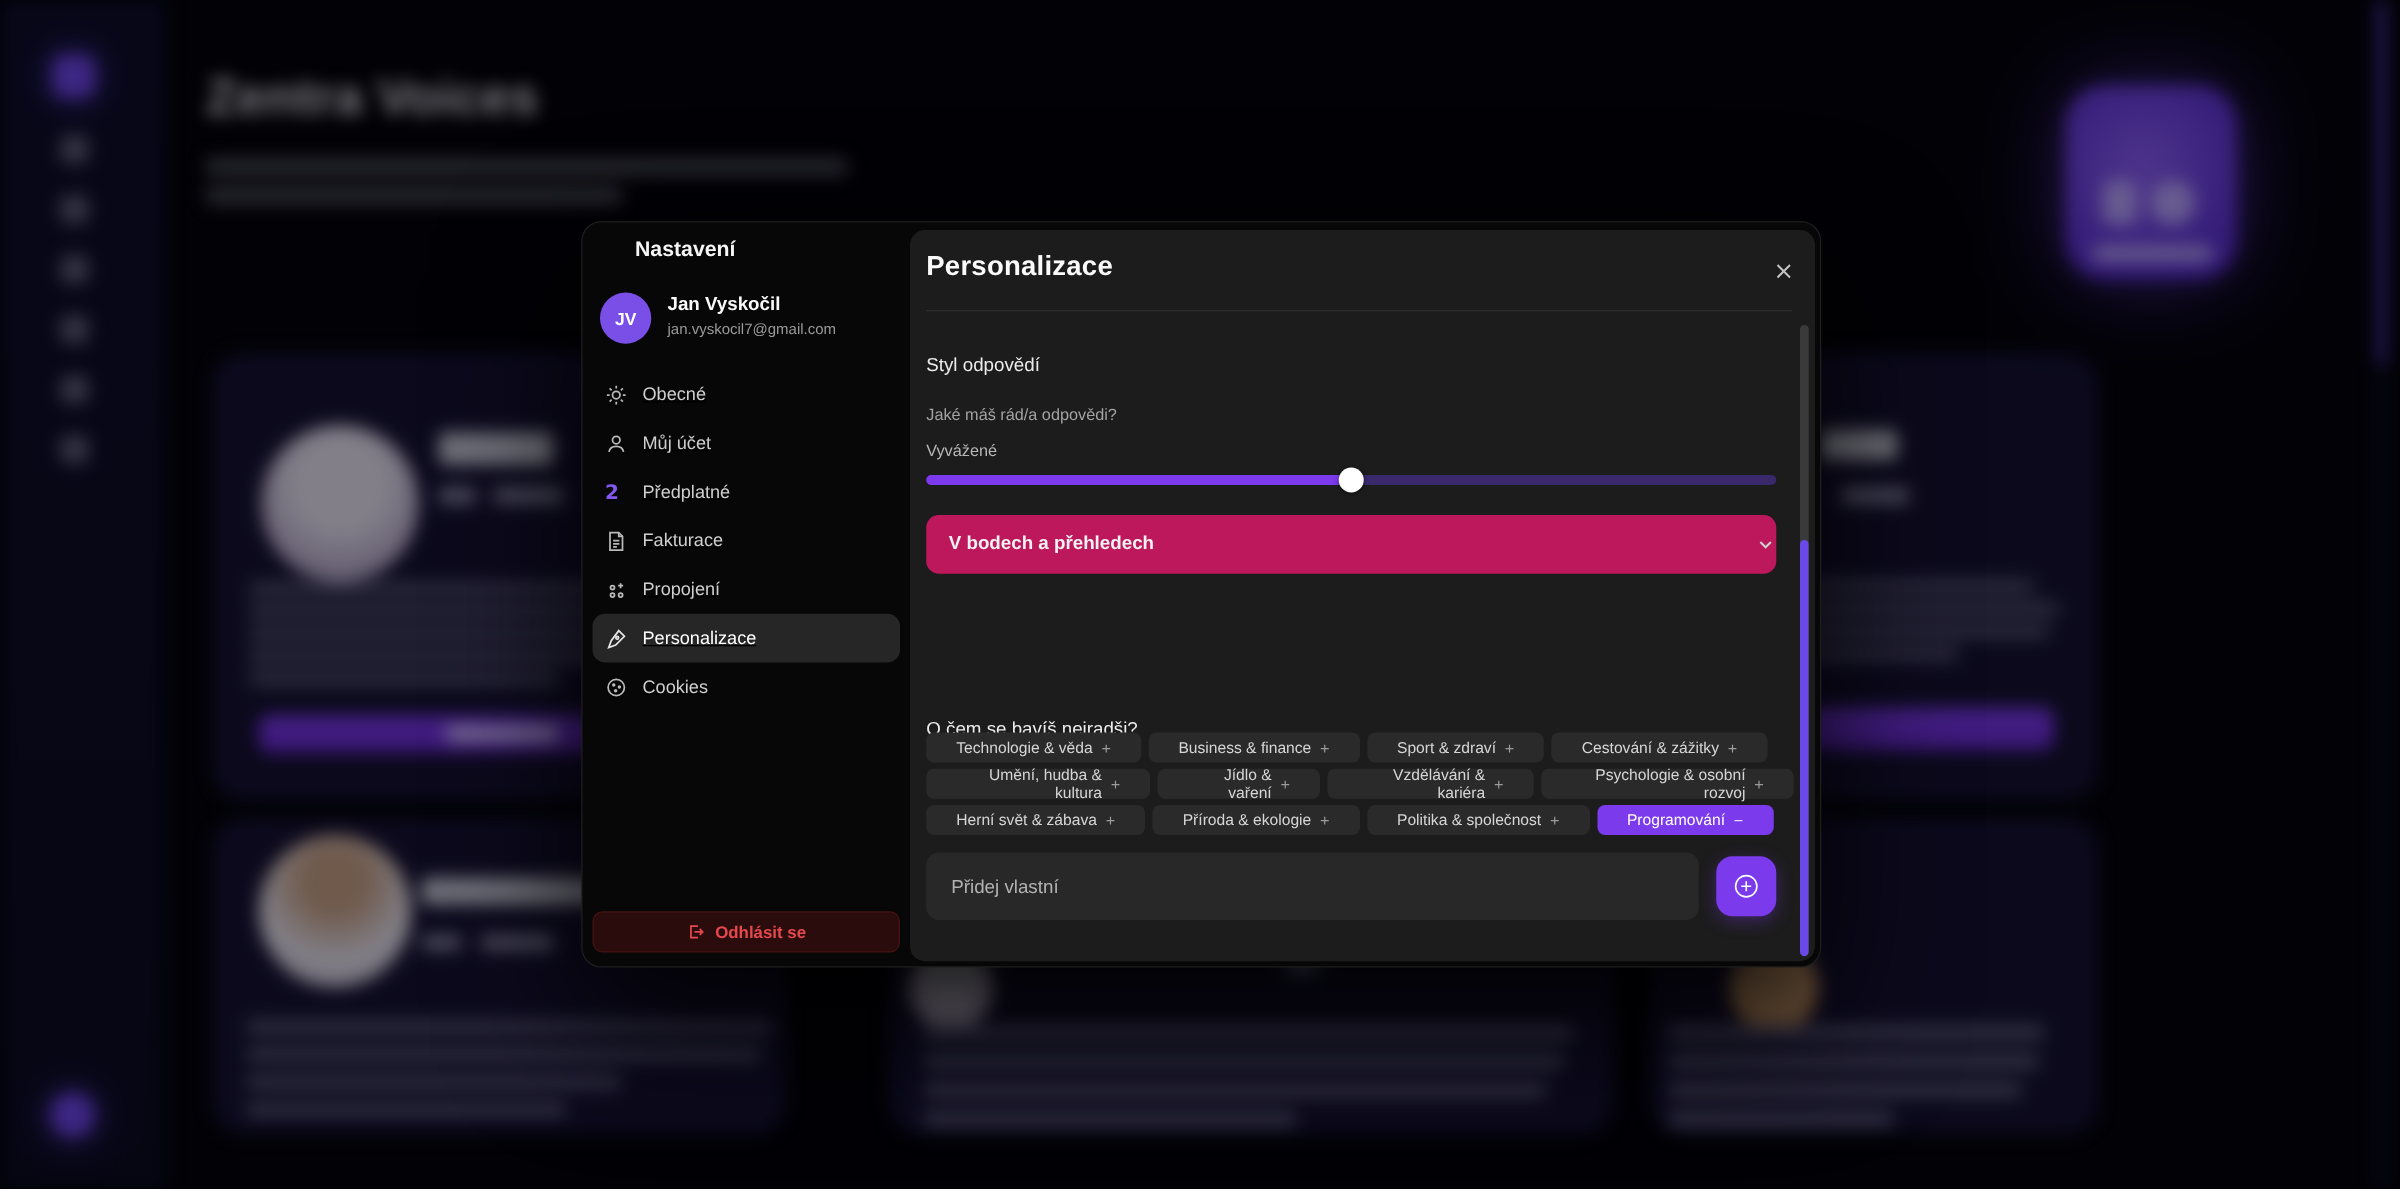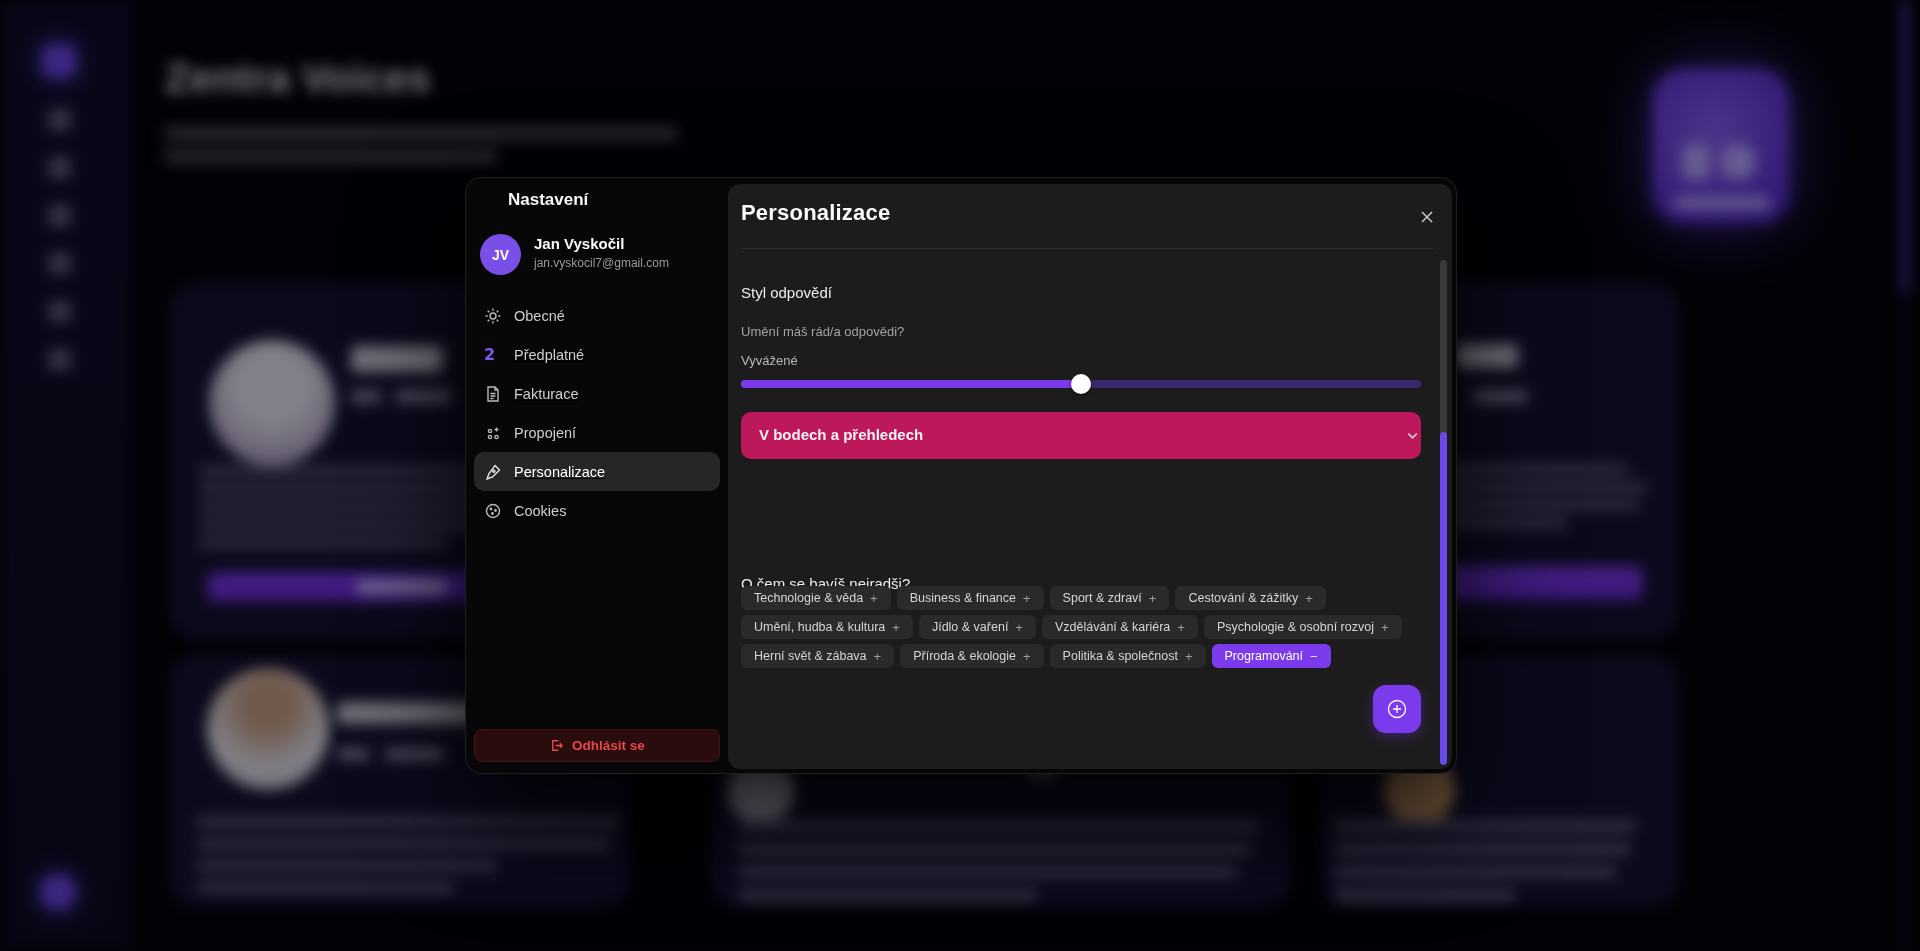--- a/index.html
+++ b/index.html
@@ -73,21 +73,21 @@
   .slider { left:13px; top:196px; width:680px; height:8px; border-radius:5px; background:var(--c-slider-rest,#39296b); cursor:pointer; }
   .slider-fill { left:0; top:0; height:8px; border-radius:5px; background:var(--c-accent,#7c3aed); }
   .slider-thumb { top:-6px; width:20px; height:20px; border-radius:50%; background:#fff; box-shadow:0 1px 4px rgba(0,0,0,.5); }
   .dropdown { left:13px; width:680px; height:47px; border-radius:10px; background:#be185d; cursor:pointer; }
   .dd1 { top:228px; } .dd2 { top:289px; }
   .dd-label { left:18px; top:14px; font-size:15px; font-weight:bold; color:#f2f2f2; }
   .dd-chev { right:16px; top:16px; color:#cfcfcf; } .dd-chev svg { width:15px; height:15px; }
   .t-topics { left:13px; top:367px;margin-top:24px; }
   .chips { left:13px; top:402px; width:694px; display:flex; flex-direction:column; gap:5px; position:absolute; }
   .chip-row { position:relative; display:flex; gap:6px; }
-  .chip { position:relative; display:inline-flex; align-items:center; gap:7px; height:24px; padding:0 13px;
+  .chip { position:relative; display:inline-flex; align-items:center; gap:7px; height:24px; padding:0 24px;
           border-radius:6px; background:#2a2a2a; border:none; color:#d6d6d6; font-size:12.5px;
           font-family:"Liberation Sans", sans-serif; cursor:pointer;text-align:right; }
   .chip .chip-label, .chip .chip-action { position:relative; }
   .chip .chip-action { color:#9c9c9c; font-size:13px; }
   .chip.selected { background:var(--c-accent,#7c3aed); color:#ffffff; }
   .chip.selected .chip-action { color:#e9defc; }
   .add-input { left:13px; top:498px; width:618px; height:54px; border-radius:10px; background:#282828; border:none;
                padding-left:20px; font-size:15px; color:#e8e8e8; font-family:"Liberation Sans", sans-serif; }
   .add-input::placeholder { color:#b3b3b3; opacity:1; }
   .add-btn { left:645px; top:501px; width:48px; height:48px; border-radius:13px; background:var(--c-accent,#7c3aed);
@@ -194,20 +194,29 @@
         <span class="mi-icon">
           <svg viewBox="0 0 18 18" fill="none" stroke="#b9b9b9" stroke-width="1.4">
               <circle cx="9" cy="9" r="3"></circle>
               <path d="M9 1.5v2.2M9 14.3v2.2M1.5 9h2.2M14.3 9h2.2M3.7 3.7l1.6 1.6M12.7 12.7l1.6 1.6M14.3 3.7l-1.6 1.6M5.3 12.7l-1.6 1.6"></path>
             </svg>
         </span>
         <span class="mi-label">Obecné</span>
       </div>
       <div class="menu-item">
         <span class="mi-icon">
+          <svg viewBox="0 0 18 18" fill="none" stroke="#b9b9b9" stroke-width="1.4">
+              <circle cx="9" cy="6" r="3"></circle>
+              <path d="M3.2 15.5c.5-3 2.8-4.5 5.8-4.5s5.3 1.5 5.8 4.5"></path>
+            </svg>
+        </span>
+        <span class="mi-label">Můj účet</span>
+      </div>
+      <div class="menu-item">
+        <span class="mi-icon">
             <span class="brand-glyph">2</span>
           </span>
         <span class="mi-label">Předplatné</span>
       </div>
       <div class="menu-item">
         <span class="mi-icon">
           <svg viewBox="0 0 18 18" fill="none" stroke="#b9b9b9" stroke-width="1.4">
               <path d="M4 2h7l3 3v11H4z"></path>
               <path d="M11 2v3h3M6.5 8.5h5M6.5 11h5M6.5 13.5h3"></path>
             </svg>
@@ -257,21 +266,21 @@
     <div class="panel">
       <div class="p-title">Personalizace</div>
       <div class="close-btn">
         <svg viewBox="0 0 16 16" fill="none" stroke="#c4c4c4" stroke-width="1.6">
             <path d="M3 3l10 10M13 3 3 13"></path>
           </svg>
       </div>
       <div class="divider"></div>
 
       <div class="h-section t-style">Styl odpovědí</div>
-      <div class="t-question">Umění máš rád/a odpovědi?</div>
+      <div class="t-question">Jaké máš rád/a odpovědi?</div>
       <div class="t-sliderlab">Vyvážené</div>
 
       <div class="slider">
         <div class="slider-fill" style="width: 50%;"></div>
         <div class="slider-thumb" style="left: calc(50% - 10px);"></div>
       </div>
 
       <div class="dropdown dd1">
         <span class="dd-label">V bodech a přehledech</span>
         <span class="dd-chev">
@@ -333,20 +342,21 @@
               <span class="chip-label">Politika &amp; společnost</span>
               <span class="chip-action">+</span>
             </button>
           <button class="chip selected">
               <span class="chip-label">Programování</span>
               <span class="chip-action">−</span>
             </button>
         </div>
       </div>
 
+      <input class="add-input" type="text" placeholder="Přidej vlastní" style="">
       <button class="add-btn">
         <svg viewBox="0 0 24 24" fill="none" stroke="#ffffff" stroke-width="1.3">
             <circle cx="12" cy="12" r="8.5"></circle>
             <path d="M12 8v8M8 12h8"></path>
           </svg>
       </button>
 
       <div class="v-scroll">
         <div class="v-thumb"></div>
       </div>

